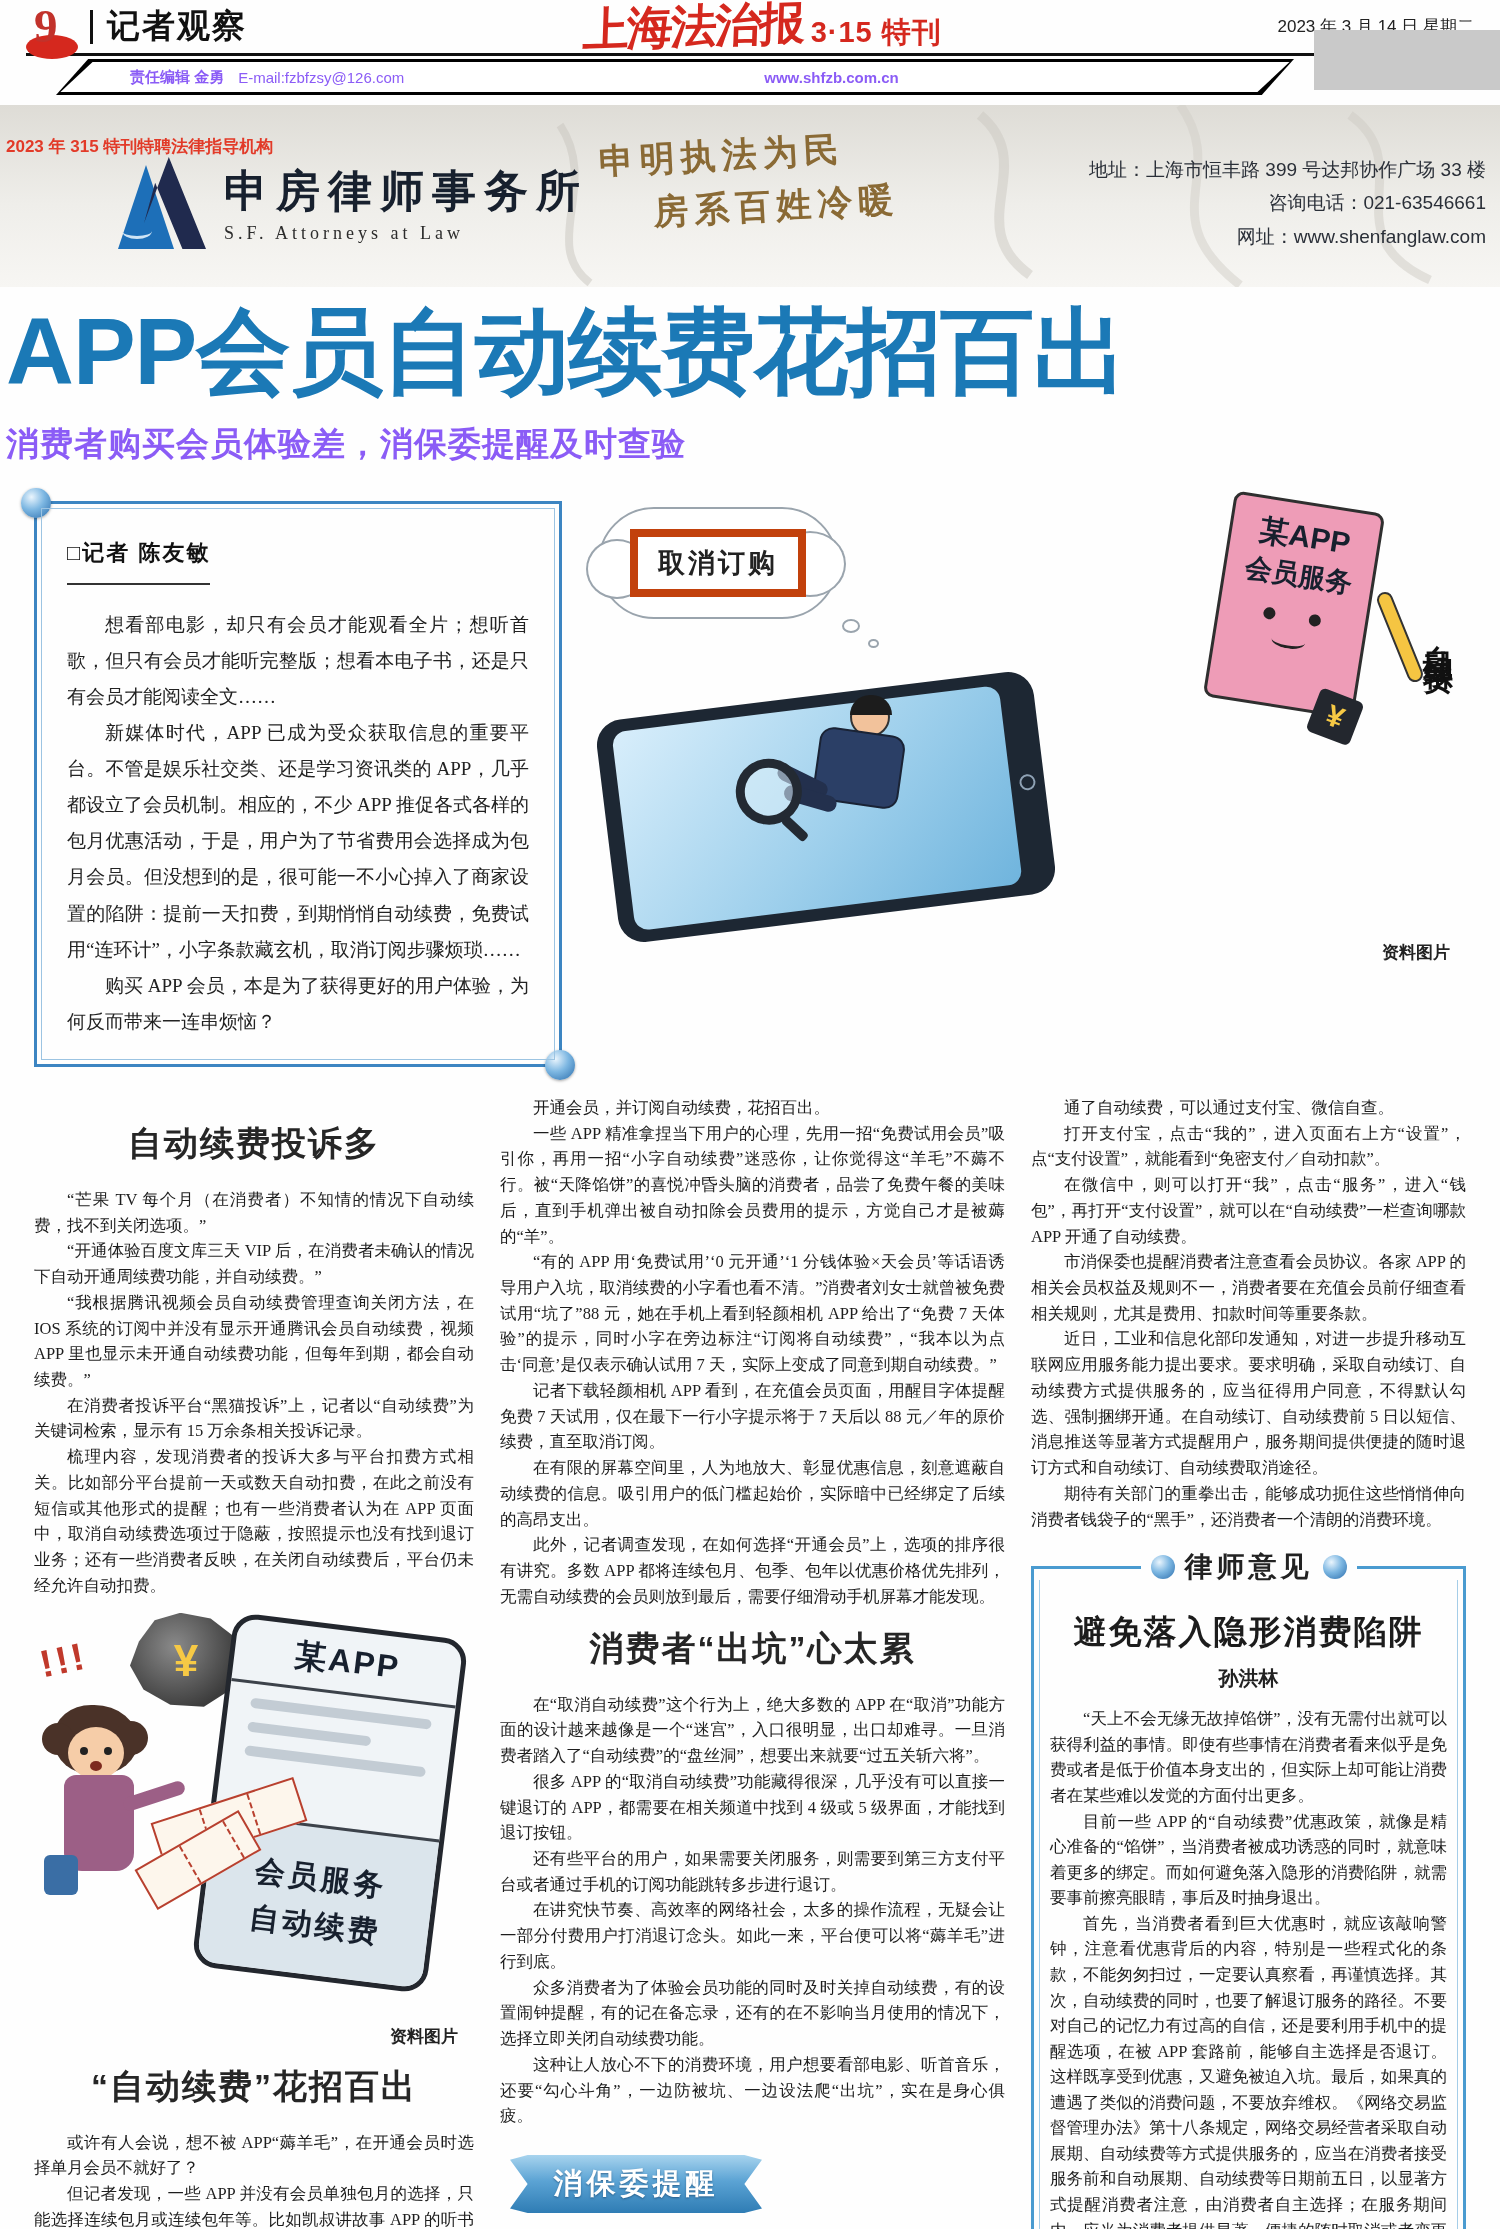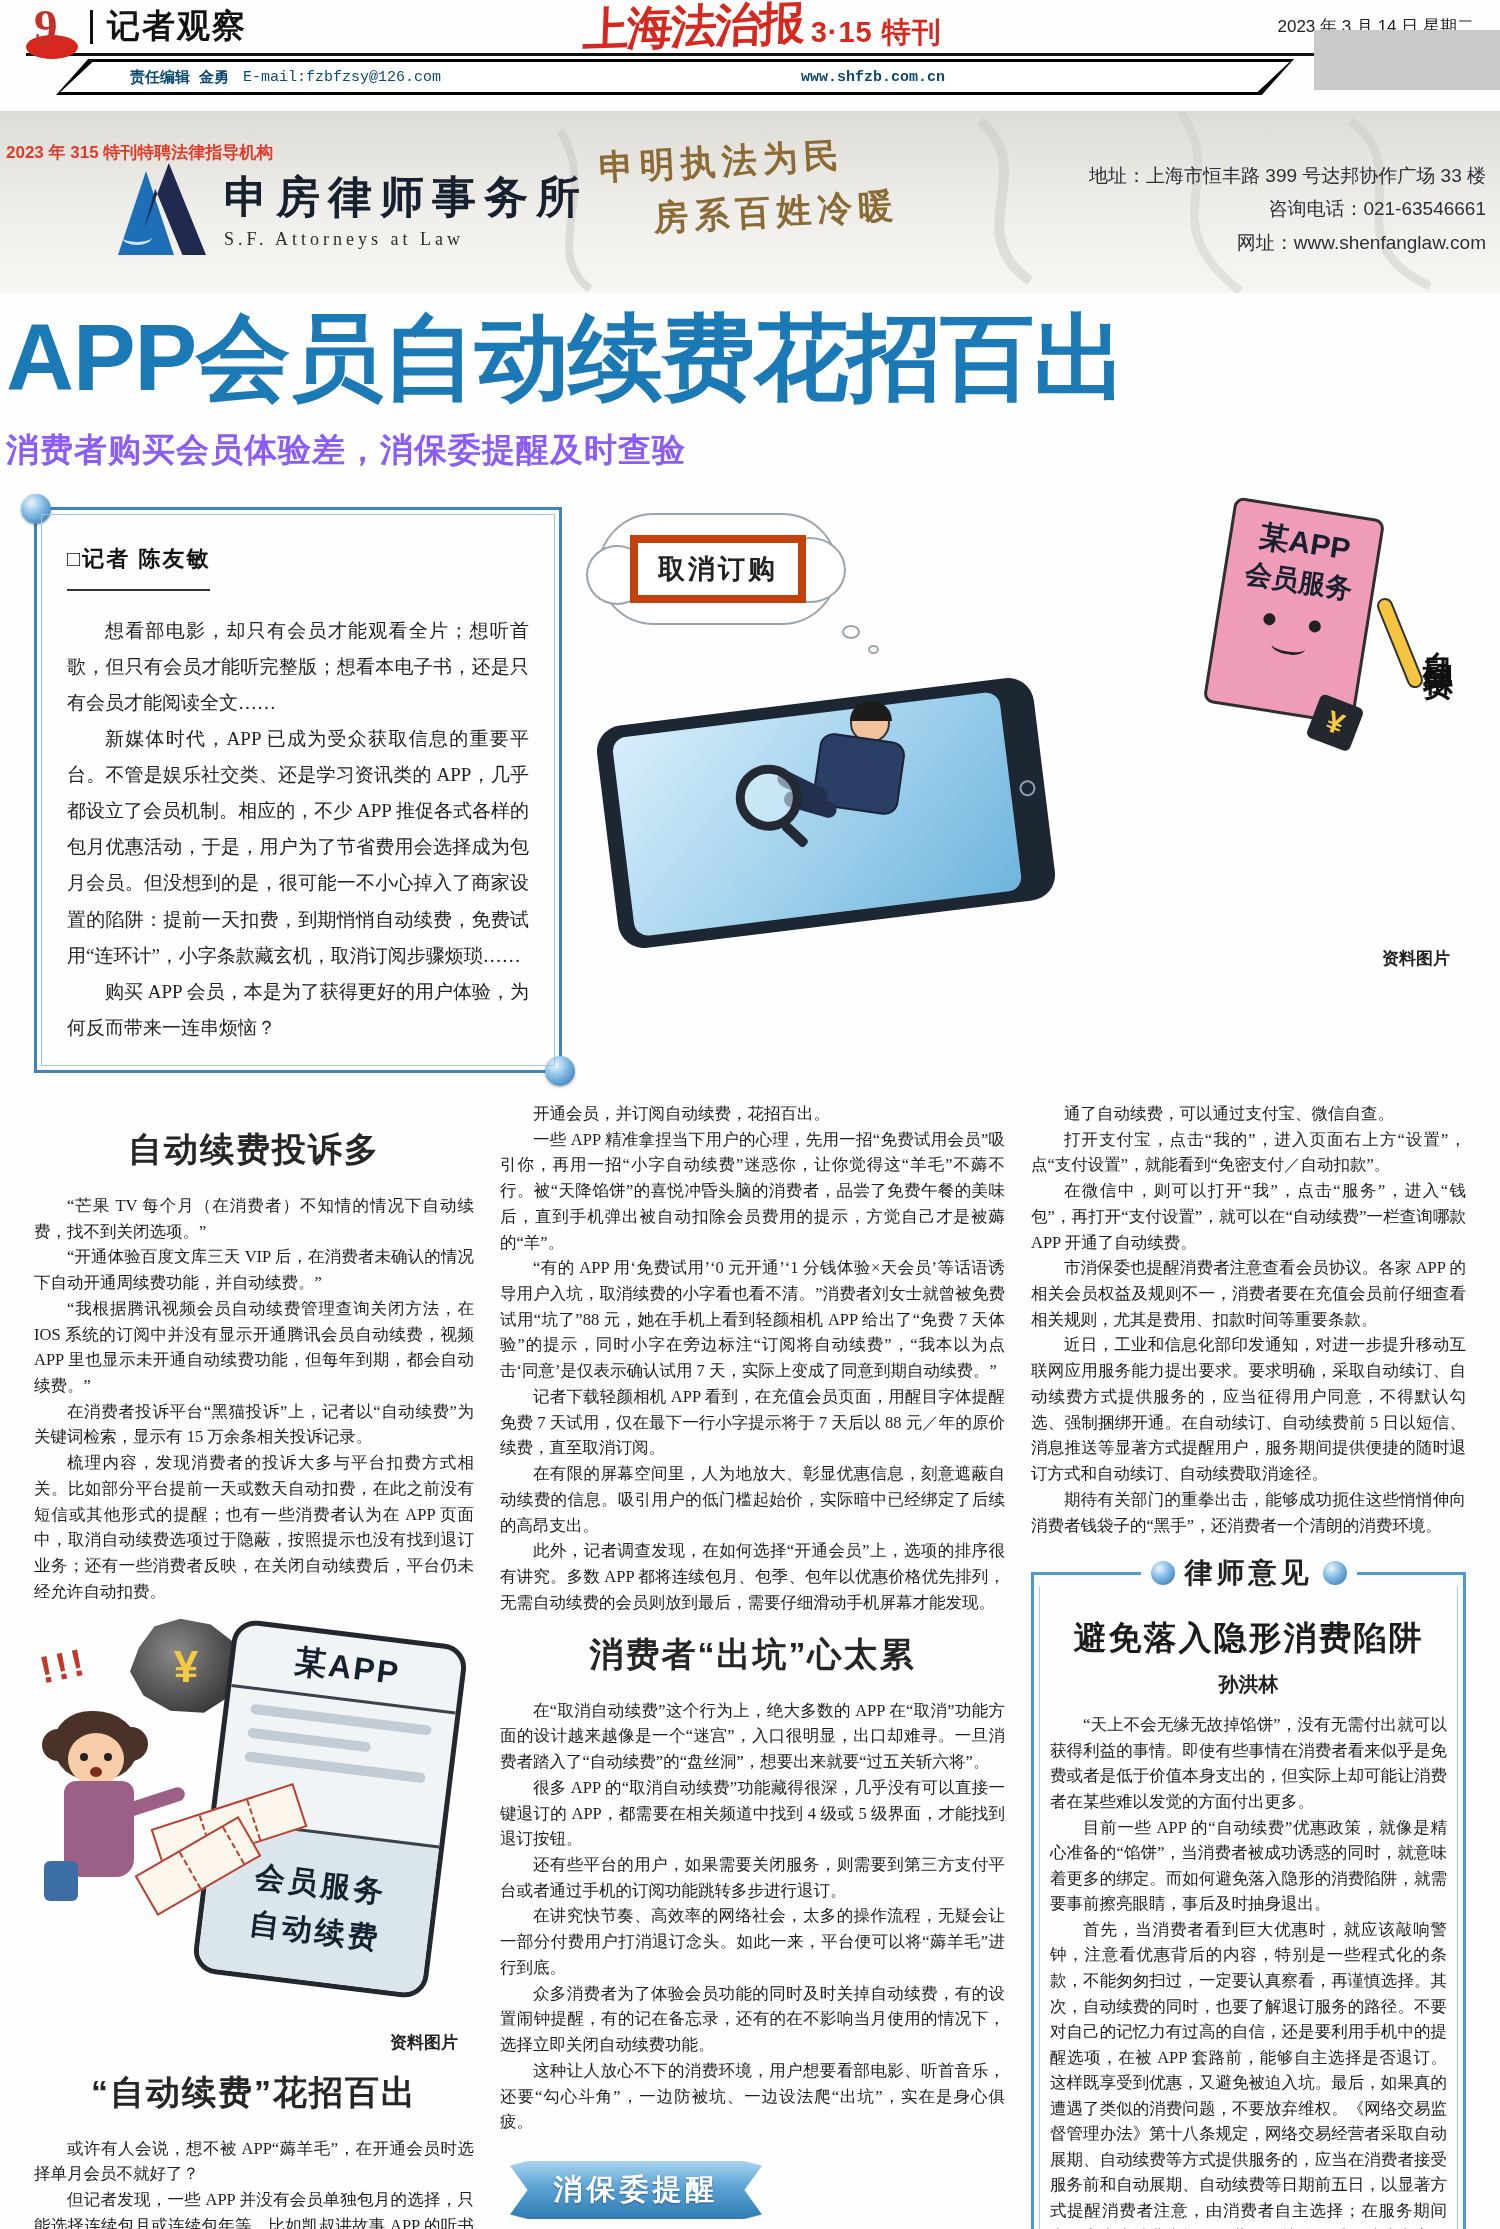--- a/index.html
+++ b/index.html
@@ -18,27 +18,27 @@
   .hdr-divider { width:3px; height:34px; background:#111; margin:0 14px 0 10px; }
   .section-title { font-size:33px; font-weight:bold; color:#111; letter-spacing:2px; }
   .masthead { flex:1; display:flex; align-items:baseline; justify-content:center; gap:8px; }
   .masthead-name { font-family:"Liberation Serif", serif; font-size:46px; font-weight:bold; color:#d5281e; transform:rotate(-2deg) skewX(-4deg); letter-spacing:-2px; }
   .edition { font-size:29px; font-weight:bold; color:#d5281e; letter-spacing:1px; }
   .hdr-date { font-size:17px; color:#222; white-space:nowrap; }
   .editor-bar { position:relative; height:36px; margin:3px 180px 0 30px; background:#000;
     clip-path:polygon(2.6% 0, 100% 0, 97.4% 100%, 0 100%); }
   .editor-bar-inner { position:absolute; left:2px; right:2px; top:3px; bottom:3px; background:#fff;
     clip-path:polygon(2.8% 0, 99.8% 0, 97.2% 100%, 0.2% 100%);
-    display:flex; align-items:center; font-size:15px; color:#0c4a6e;font-family:Liberation Mono, monospace; }
+    display:flex; align-items:center; font-size:15px; color:#8b5cf6; }
   .editor-label { margin-left:72px; font-weight:bold; }
   .editor-email { margin-left:14px; }
   .site-label { margin-left:360px; font-weight:bold; }
   .gray-block { position:absolute; right:0; top:30px; width:186px; height:60px; background:#c9c9c9; }
   
-  .banner { position:relative; height:182px; margin-top:16px;
+  .banner { position:relative; height:182px; margin-top:10px;
     background:linear-gradient(180deg,#dedcd6 0%, #efeeea 55%, #f7f6f3 100%); overflow:hidden; }
   .banner-texture { position:absolute; inset:0; opacity:.5; }
   .banner-tagline { position:absolute; left:6px; top:30px; font-size:17px; color:#e23a28; font-weight:bold; }
   .firm { position:absolute; left:118px; top:52px; display:flex; align-items:center; gap:18px; }
   .firm-logo { position:relative; width:88px; height:92px; }
   .logo-tri1 { position:absolute; left:0; top:8px; width:56px; height:84px; background:#1d6fb8;
     clip-path:polygon(50% 0, 100% 100%, 0 100%); }
   .logo-tri2 { position:absolute; left:26px; top:0; width:62px; height:92px; background:#202a4e;
     clip-path:polygon(40% 0, 100% 100%, 62% 100%, 18% 28%, 0 72%); }
   .logo-wave { position:absolute; left:4px; bottom:10px; width:30px; height:16px; border-bottom:3px solid #cfe4f5; border-radius:50%; }

